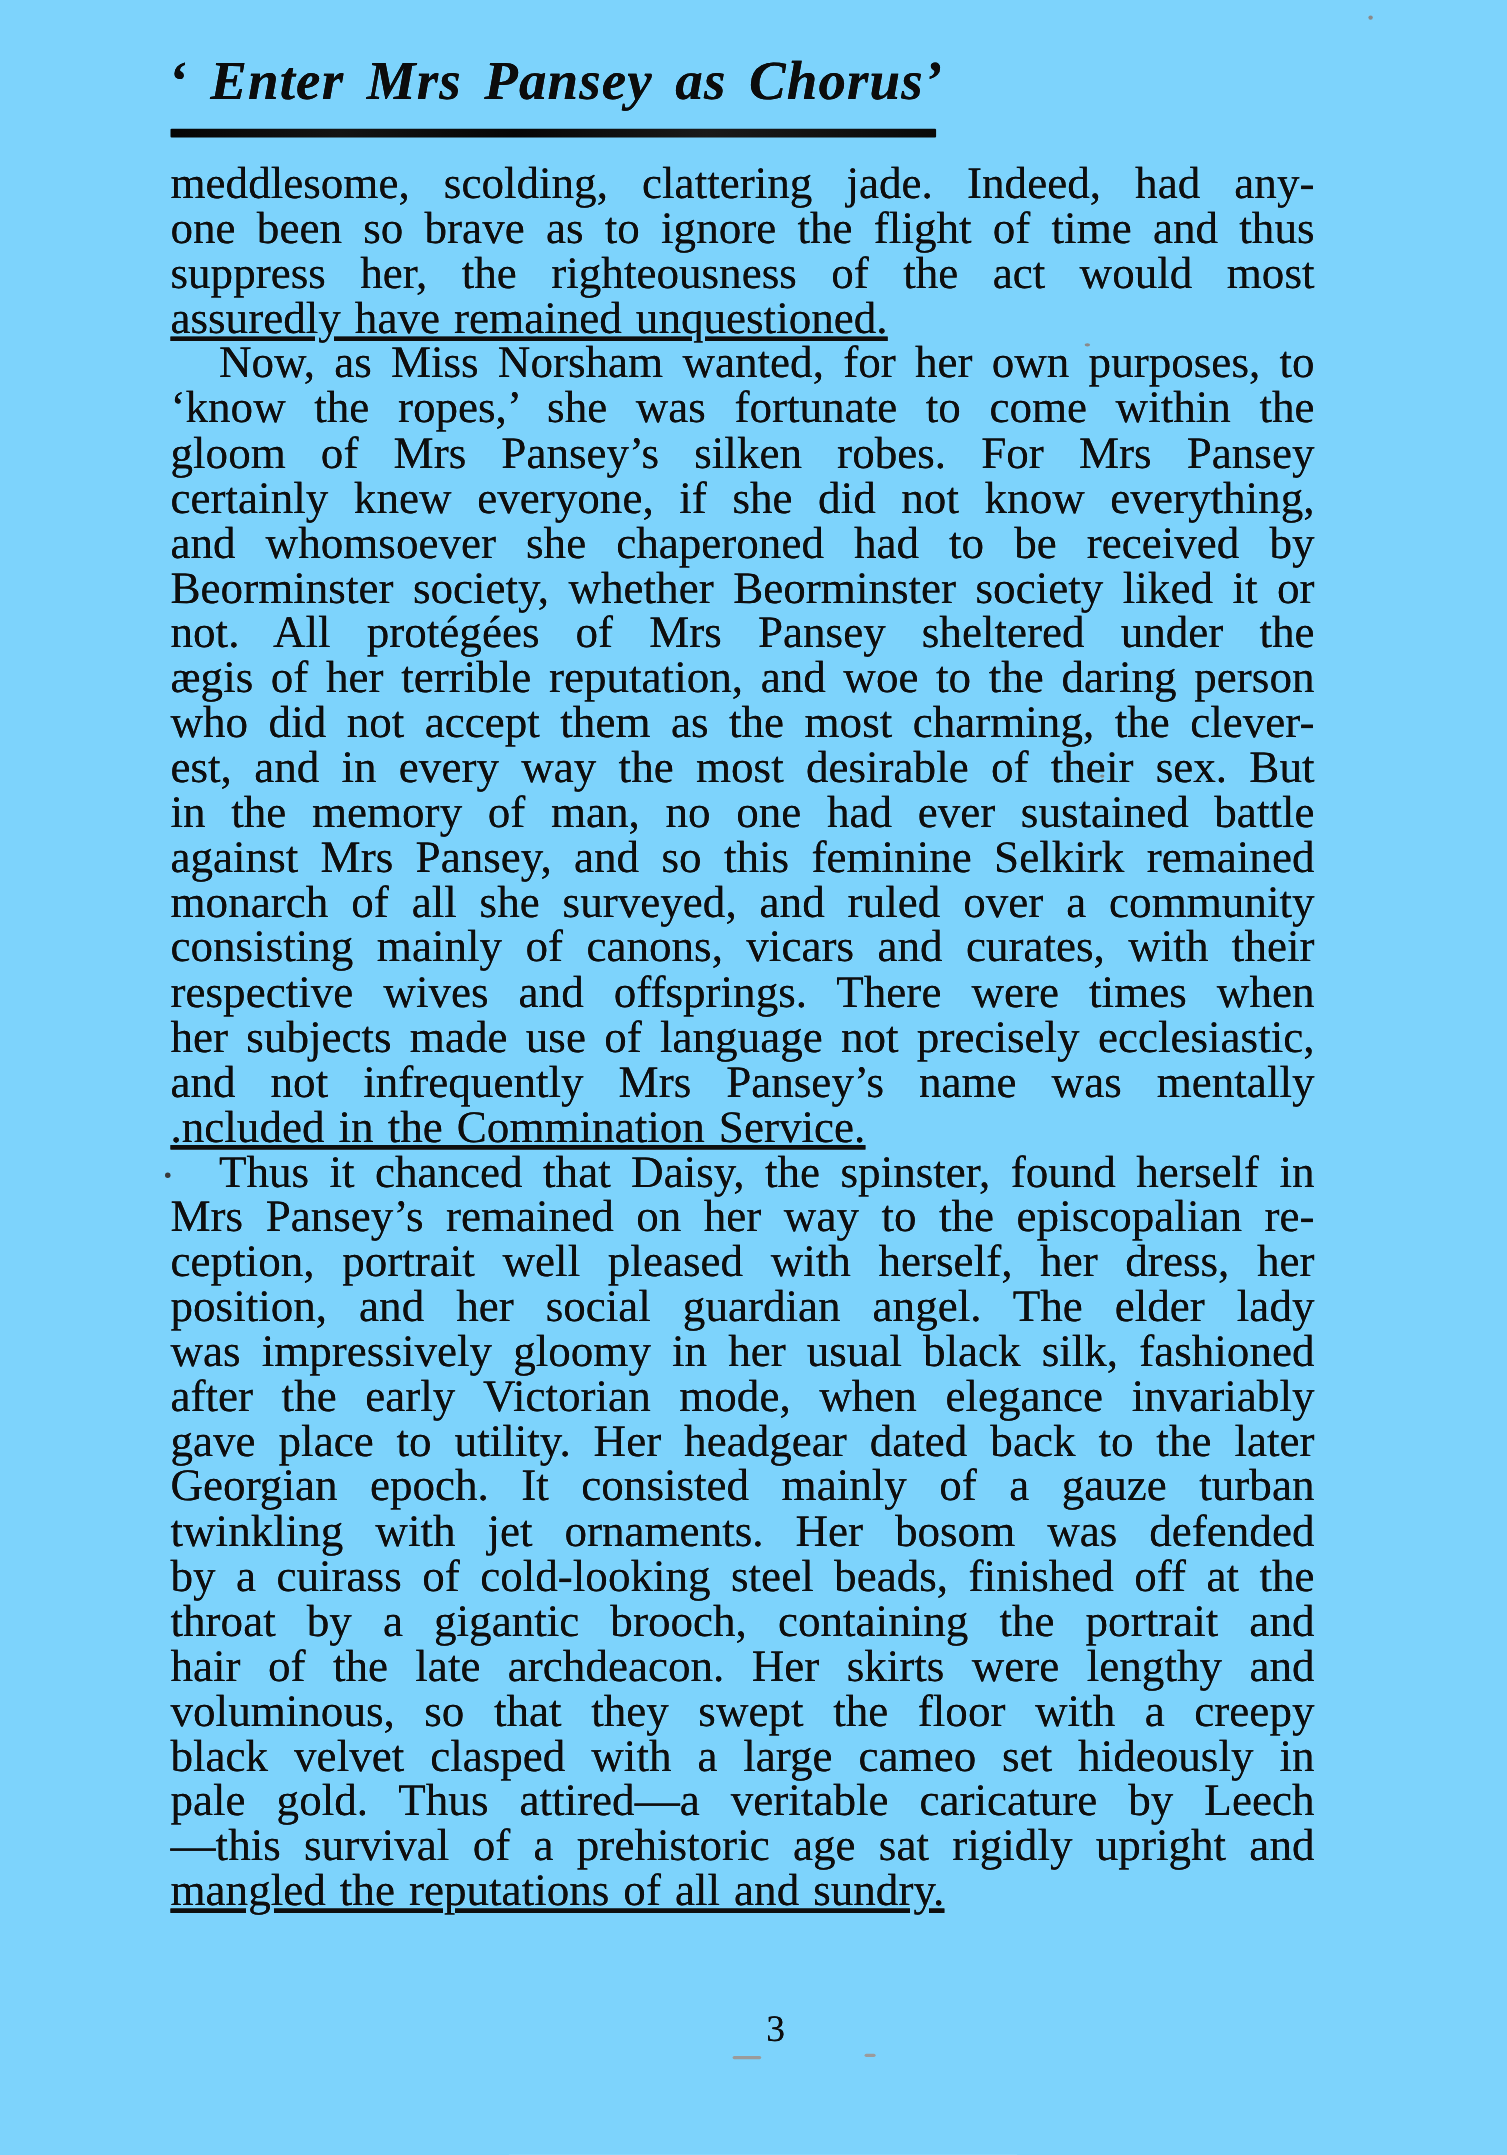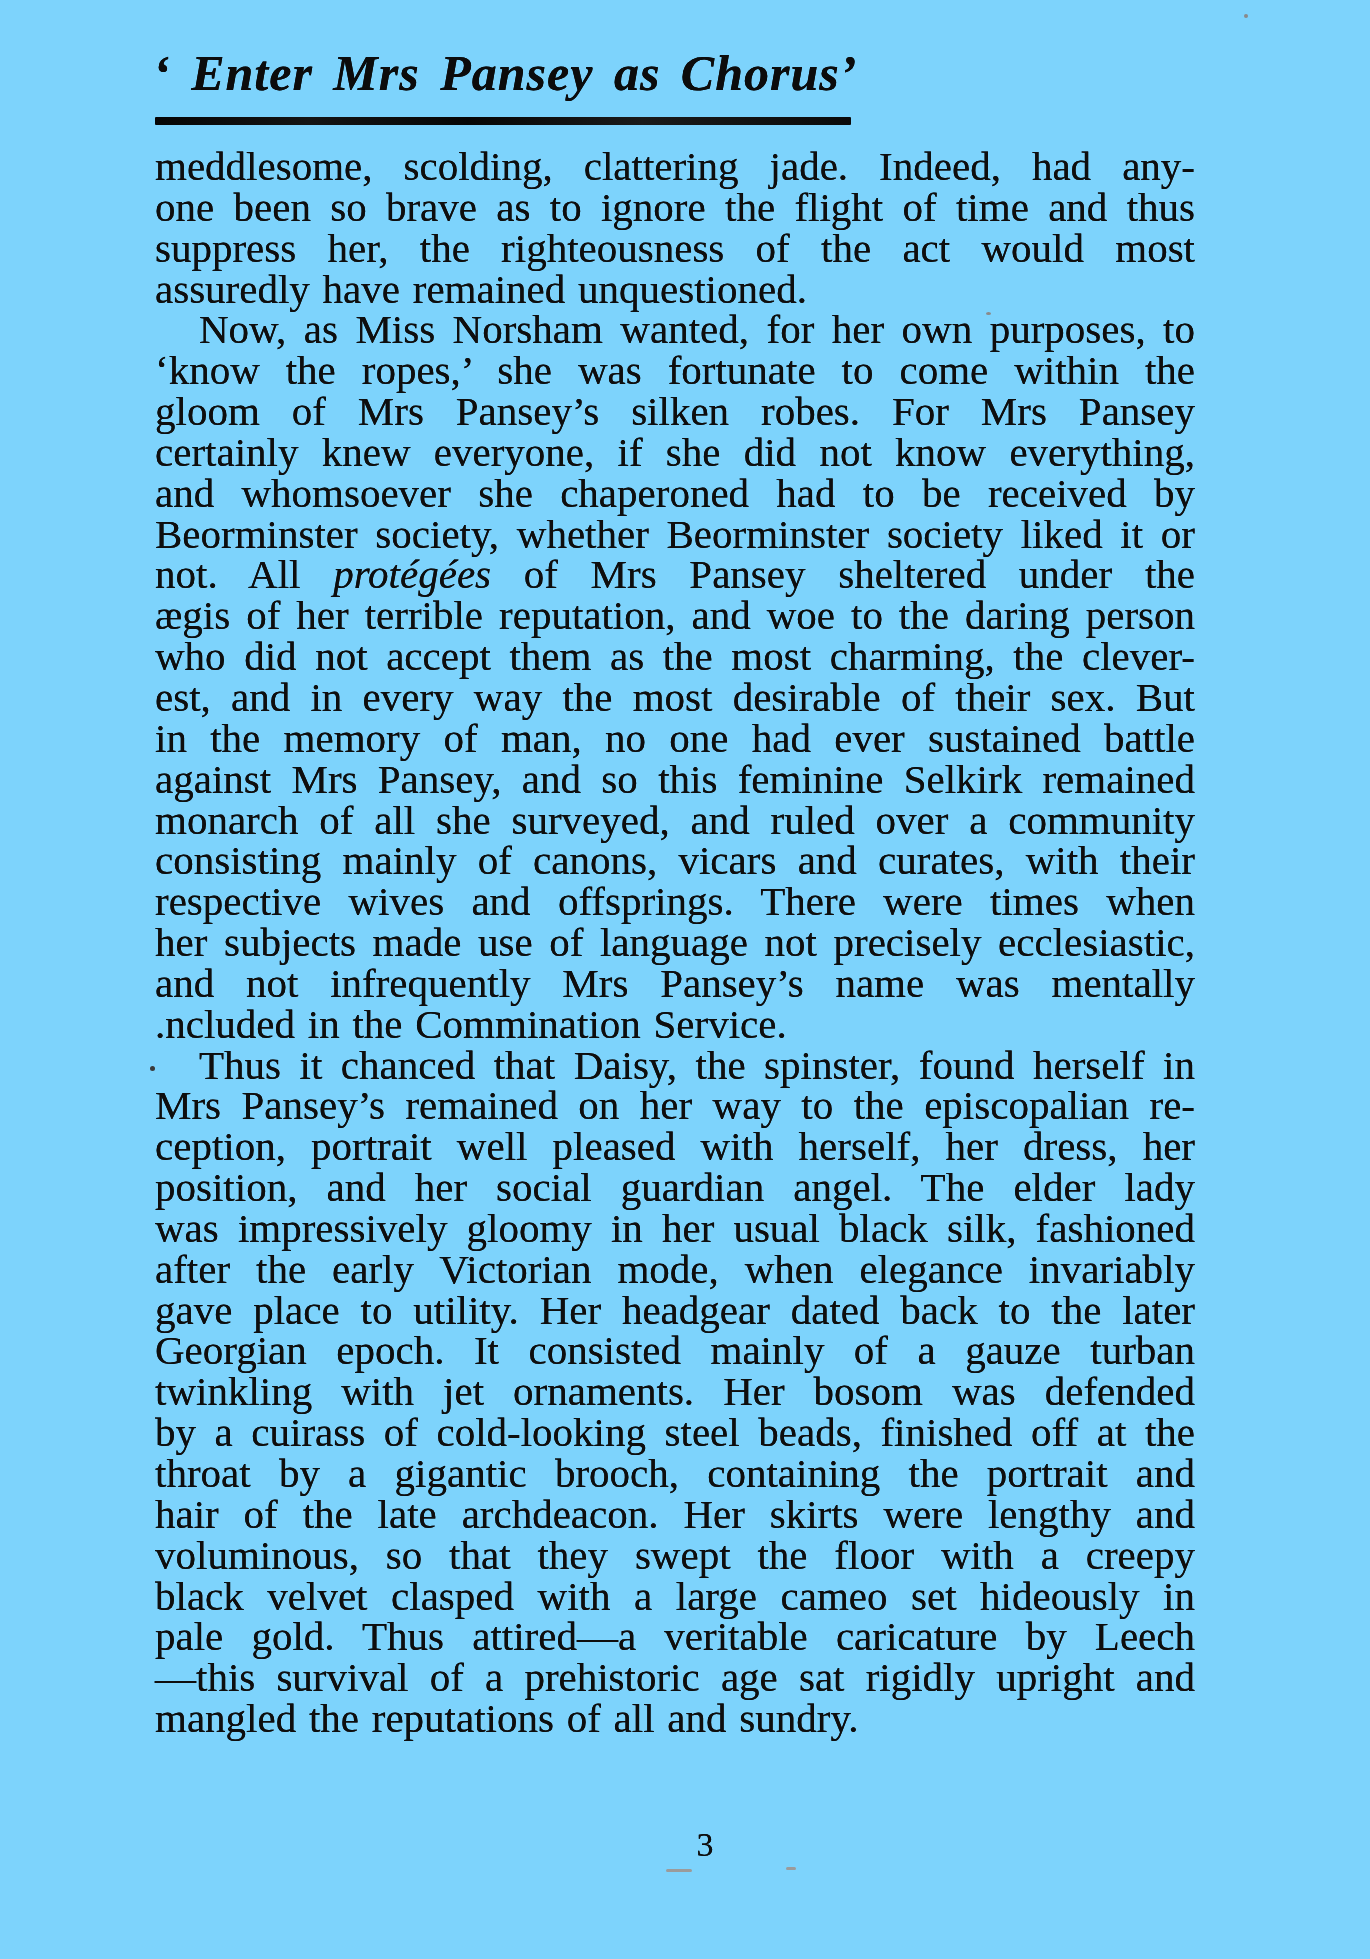--- a/index.html
+++ b/index.html
@@ -52,26 +52,26 @@
   .line {
     text-align: justify;
     text-align-last: justify;
     white-space: normal;
     height: 40.85px;
     overflow: visible;
   }
   .line.no-just {
     text-align: center;
     text-align-last: left;
+    text-decoration: underline;
   }
   .line.indent {
     padding-left: 44px;
   }
   .it {
-    font-style: italic;
   }
   .page-number {
     position: absolute;
     left: 185px;
     top: 1826px;
     width: 1040px;
     text-align: center;
     font-size: 34px;
     text-shadow: 0 0 0.6px #111;
   }

